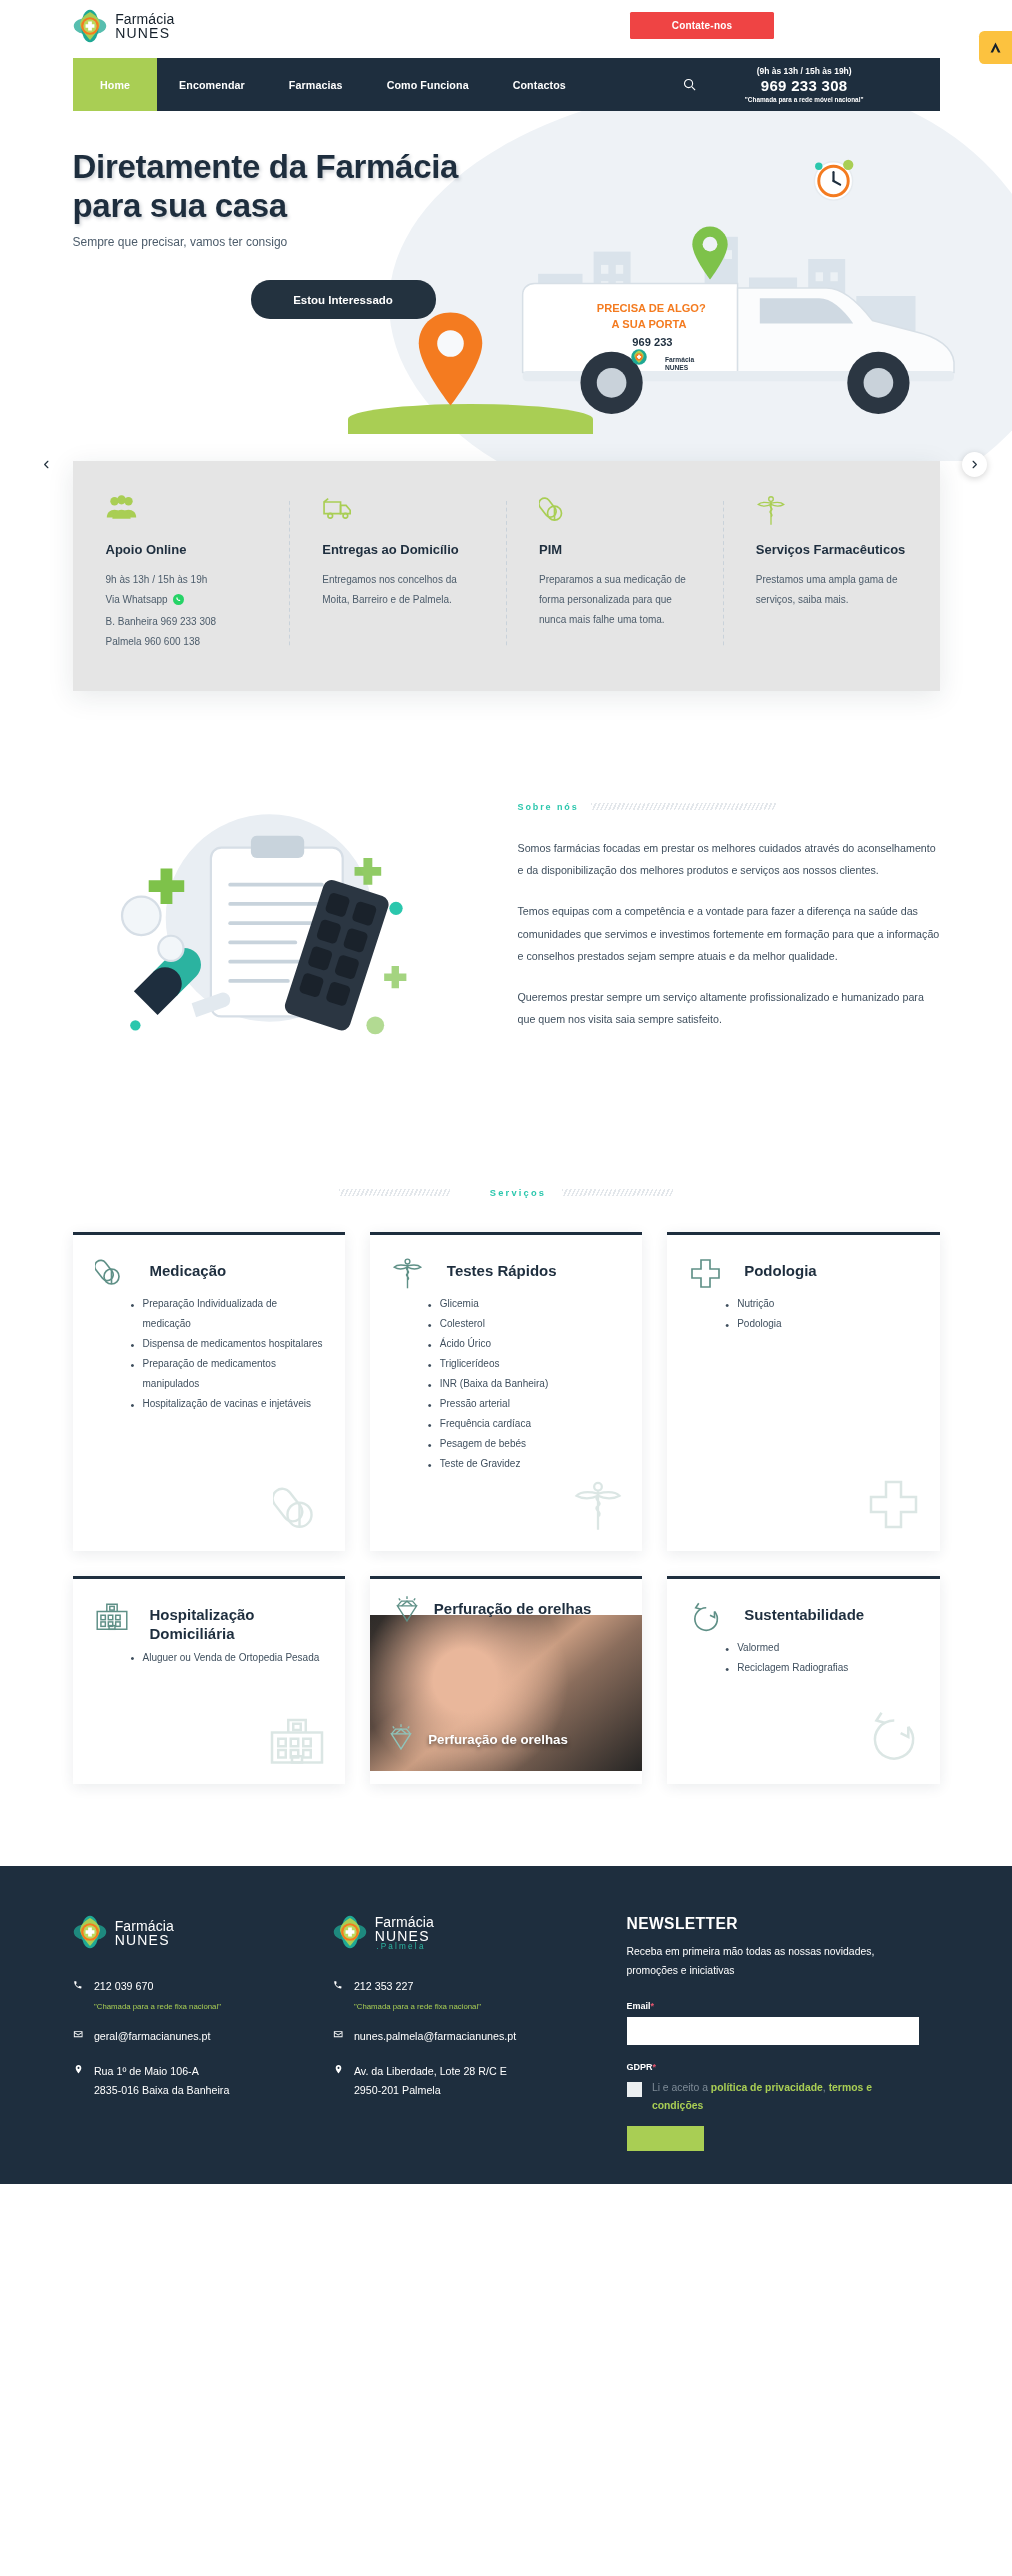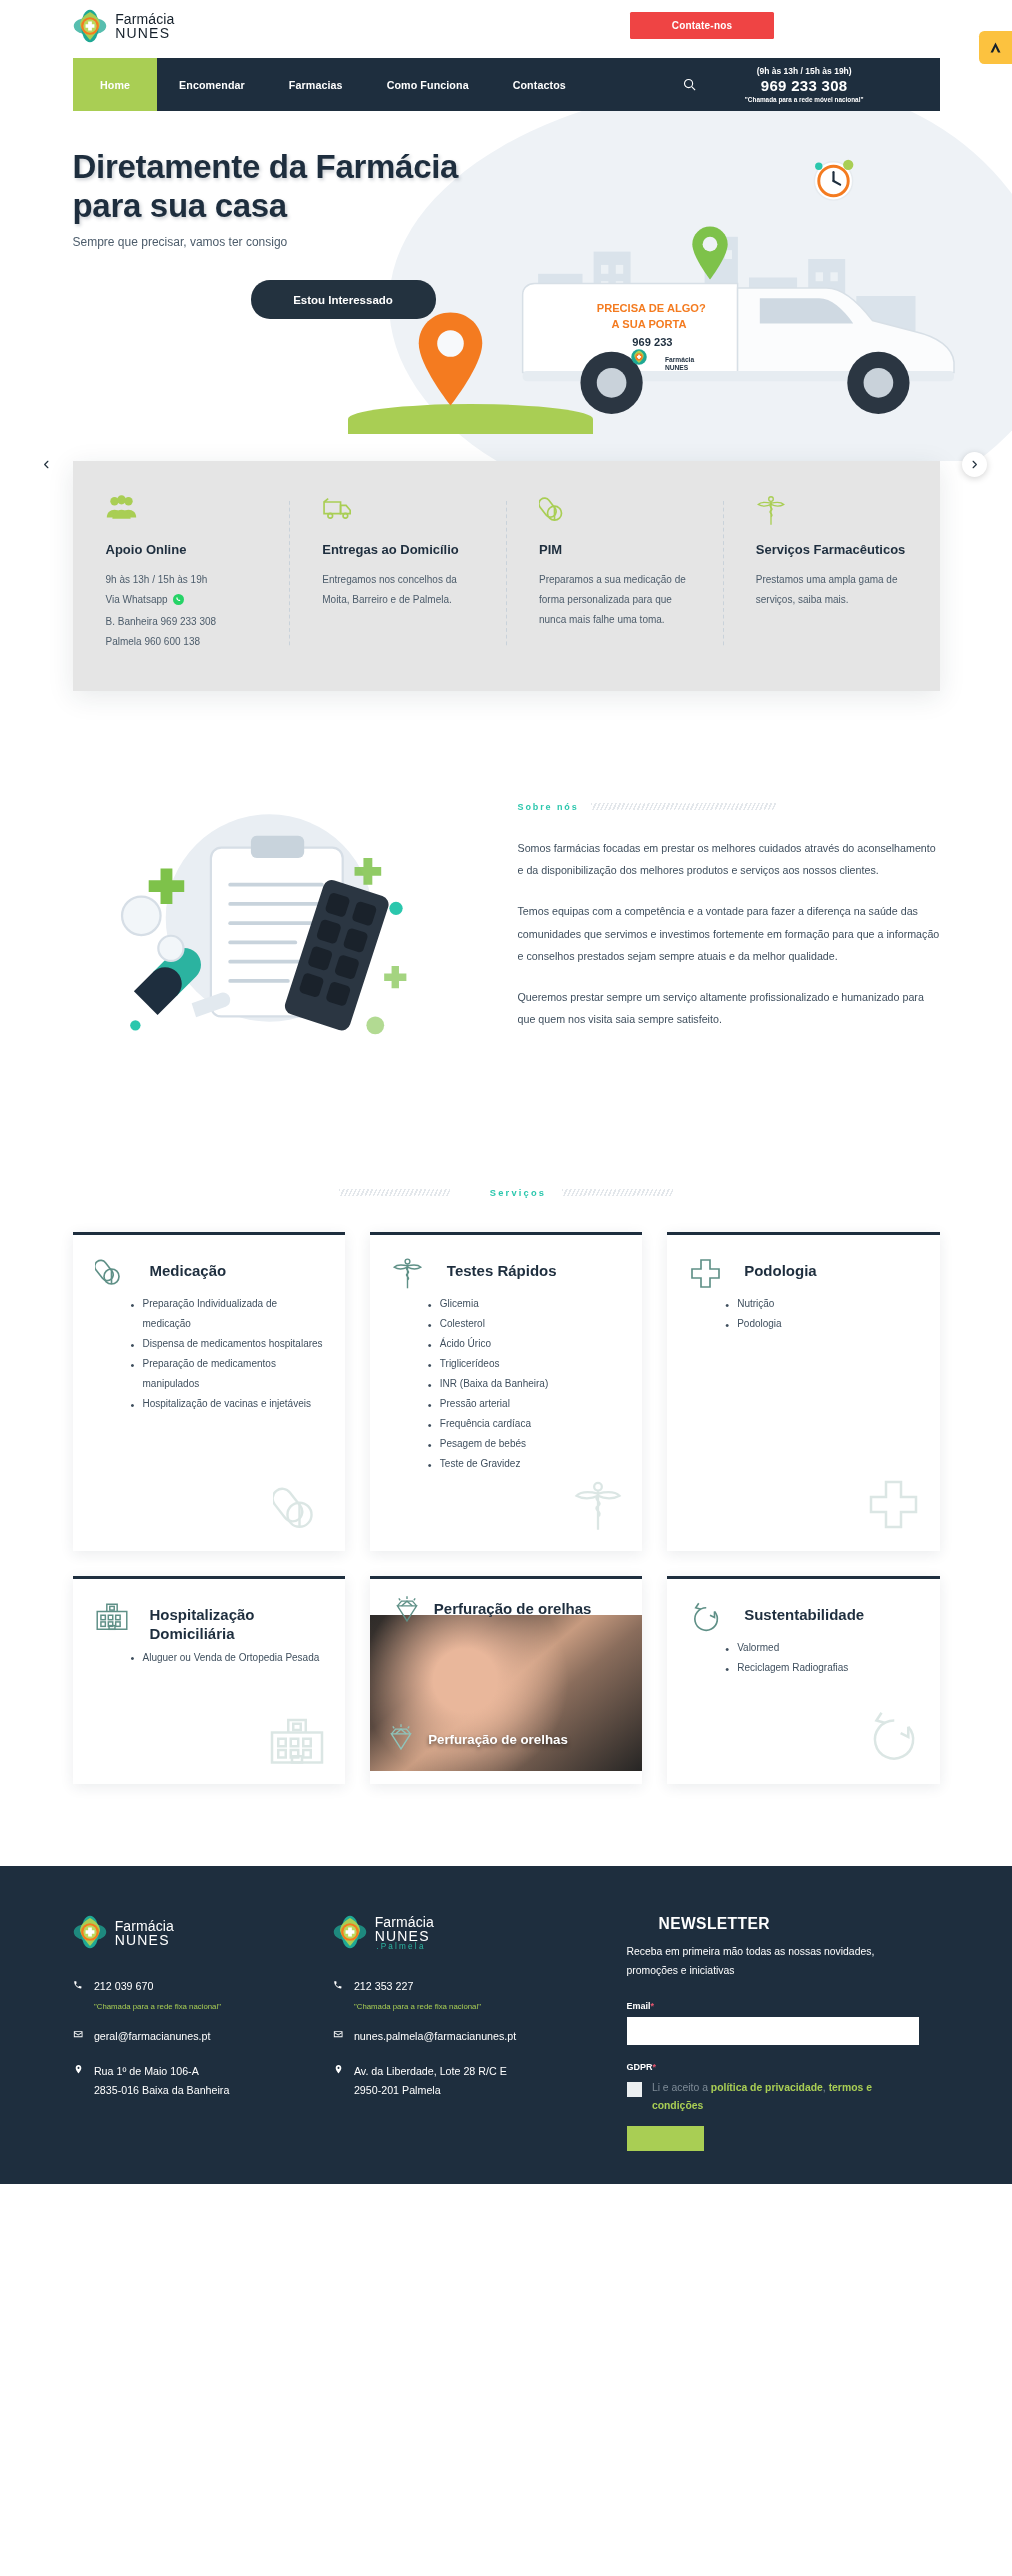--- a/index.html
+++ b/index.html
@@ -151,21 +151,21 @@
   .footer-inner{width:867px;margin:0 auto;display:flex;gap:15px;}
   .fcol{width:245px;}
   .fcol.news{width:326px;padding-left:34px;}
   .flogo{display:flex;align-items:center;gap:8.2px;margin-bottom:25px;}
   .flogo .logo-text .l1,.flogo .logo-text .l2{color:#fff;}
   .frow{display:flex;align-items:flex-start;gap:10.4px;margin-bottom:6px;}
   .frow .fi{width:11px;flex:none;padding-top:1.5px;text-align:center;}
   .frow .ft{color:#fff;font-size:10.7px;line-height:1.75;}
   .fnote{color:#a9ce54;font-size:7.8px;margin:0 0 16.3px 21.5px;}
   .fgap{height:10.4px;}
-  .footer h4{color:#fff;font-size:15.6px;font-weight:700;letter-spacing:0.4px;margin-bottom:9px;margin-left:32px;}
+  .footer h4{color:#fff;font-size:15.6px;font-weight:700;letter-spacing:0.4px;margin-bottom:9px;}
   .footer .news-sub{color:#fff;font-size:10.4px;line-height:1.85;margin-bottom:21px;}
   .flabel{color:#fff;font-size:9px;font-weight:700;margin-bottom:6px;}
   .flabel .req{color:#e8566f;}
   .femail{width:100%;height:28px;border:none;background:#fff;outline:none;padding:0 7.4px;
     font-family:"Liberation Sans",sans-serif;font-size:10.4px;margin-bottom:16.3px;}
   .gdpr-row{display:flex;align-items:flex-start;gap:10.4px;margin-top:7.4px;}
   .gdpr-box{width:15px;height:15px;background:#eceff1;flex:none;margin-top:3px;cursor:pointer;}
   .gdpr-text{font-size:10.4px;line-height:1.7;color:#7e8b97;}
   .gdpr-text a{color:#a9ce54;text-decoration:none;font-weight:700;}
   .submit-btn{margin-top:12px;width:77px;height:25px;background:#a9ce54;border:none;cursor:pointer;}

